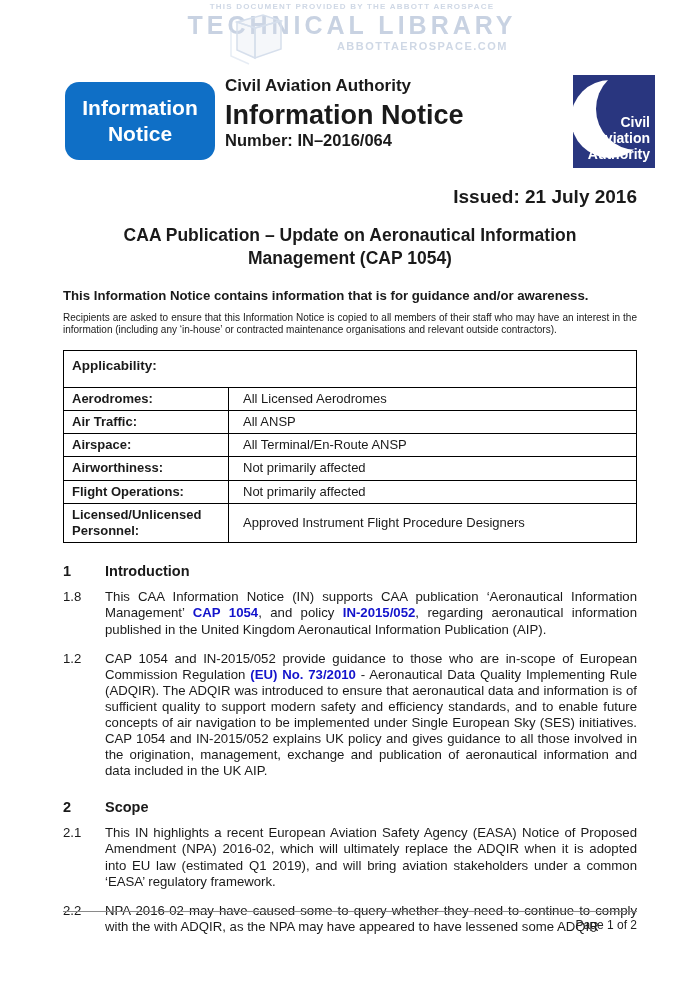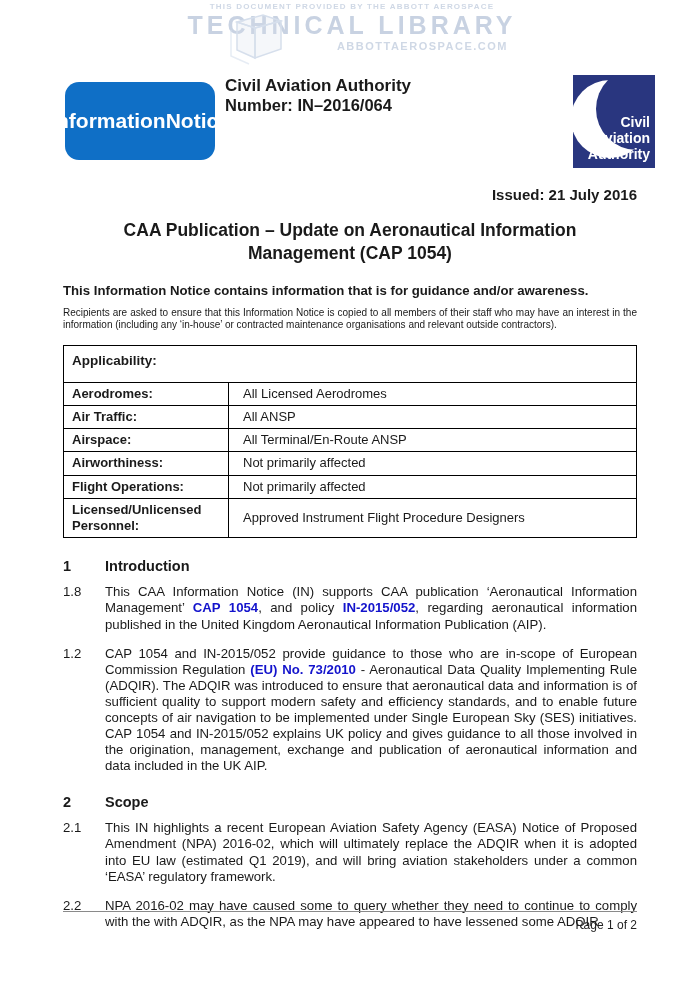--- a/index.html
+++ b/index.html
@@ -13,35 +13,35 @@
   .wm-line1 { font-size:8px; letter-spacing:1.2px; color:var(--watermark-color); font-weight:bold; opacity:.75; }
   .wm-line2 { font-size:25px; letter-spacing:4px; color:var(--watermark-color); font-weight:bold; opacity:.85; margin-top:1px; }
   .wm-line3 { font-size:11px; letter-spacing:1.5px; color:var(--watermark-color); font-weight:bold; opacity:.75;
               text-align:right; padding-right:28px; margin-top:2px; }
   .wm-cube { position:absolute; left:215px; top:8px; }
   
   .badge {
     position:absolute; left:65px; top:82px; width:150px; height:78px;
     background:var(--badge-blue); border-radius:14px; color:#fff; font-weight:bold;
     font-size:21px; line-height:1.25; display:flex; align-items:center; justify-content:center;
-    text-align:center; flex-direction:row;
+    text-align:center; flex-direction:column;
   }
   .mast-center { position:absolute; left:225px; top:76px; }
   .authority   { font-size:17px;  font-weight:bold; }
   .doc-type    { font-size:27px;  font-weight:bold; margin-top:4px; }
   .notice-num  { font-size:16.5px; font-weight:bold; }
   .caa-logo { position:absolute; left:573px; top:75px; width:82px; height:93px; }
   .caa-logo svg { display:block; }
   .logo-bg  { fill:var(--logo-navy); }
   .logo-cut { fill:var(--logo-navy); }
   .logo-caption { position:absolute; right:5px; bottom:6px; color:#fff; font-weight:bold;
                   font-size:14px; line-height:1.15; text-align:right; }
   
   .content { position:absolute; left:63px; top:186px; width:574px; }
-  .issued { text-align:right; font-weight:bold; font-size:15px; margin:0 0 16px; }
+  .issued { text-align:right; font-weight:bold; font-size:19px; margin:0 0 16px; }
   .title  { font-size:17.5px; font-weight:bold; text-align:center; line-height:1.32;
             margin:0 auto 18px; max-width:500px; }
   .guidance { font-weight:bold; font-size:13.2px; margin:0 0 9px; }
   .recipients { font-size:10px; line-height:1.22; text-align:justify; margin:0 0 13px; }
   
   table.applicability { width:100%; border-collapse:collapse; font-size:13px; margin-bottom:6px; }
   table.applicability th, table.applicability td { border:1.5px solid #000; }
   th.app-header { text-align:left; font-size:13.5px; padding:7px 8px 14px; }
   td.row-label  { width:148px; font-weight:bold; padding:3px 8px; vertical-align:top; line-height:1.25; }
   td.row-value  { padding:3px 8px 3px 14px; line-height:1.25; }
@@ -75,20 +75,21 @@
     </g>
   </svg>
 
   <div class="badge">
     <div>Information</div>
     <div>Notice</div>
   </div>
 
   <div class="mast-center">
     <div class="authority">Civil Aviation Authority</div>
+    <div class="doc-type">Information Notice</div>
     <div class="notice-num">Number: IN–2016/064</div>
   </div>
 
   <div class="caa-logo">
     <svg width="82" height="93" viewBox="0 0 82 93">
       <rect class="logo-bg" x="0" y="0" width="82" height="93"></rect>
       <circle cx="37" cy="44" r="39" fill="#ffffff"></circle>
       <circle class="logo-cut" cx="64" cy="34" r="41"></circle>
       <rect class="logo-cut" x="0" y="64" width="82" height="29" opacity="0.0"></rect>
     </svg>

